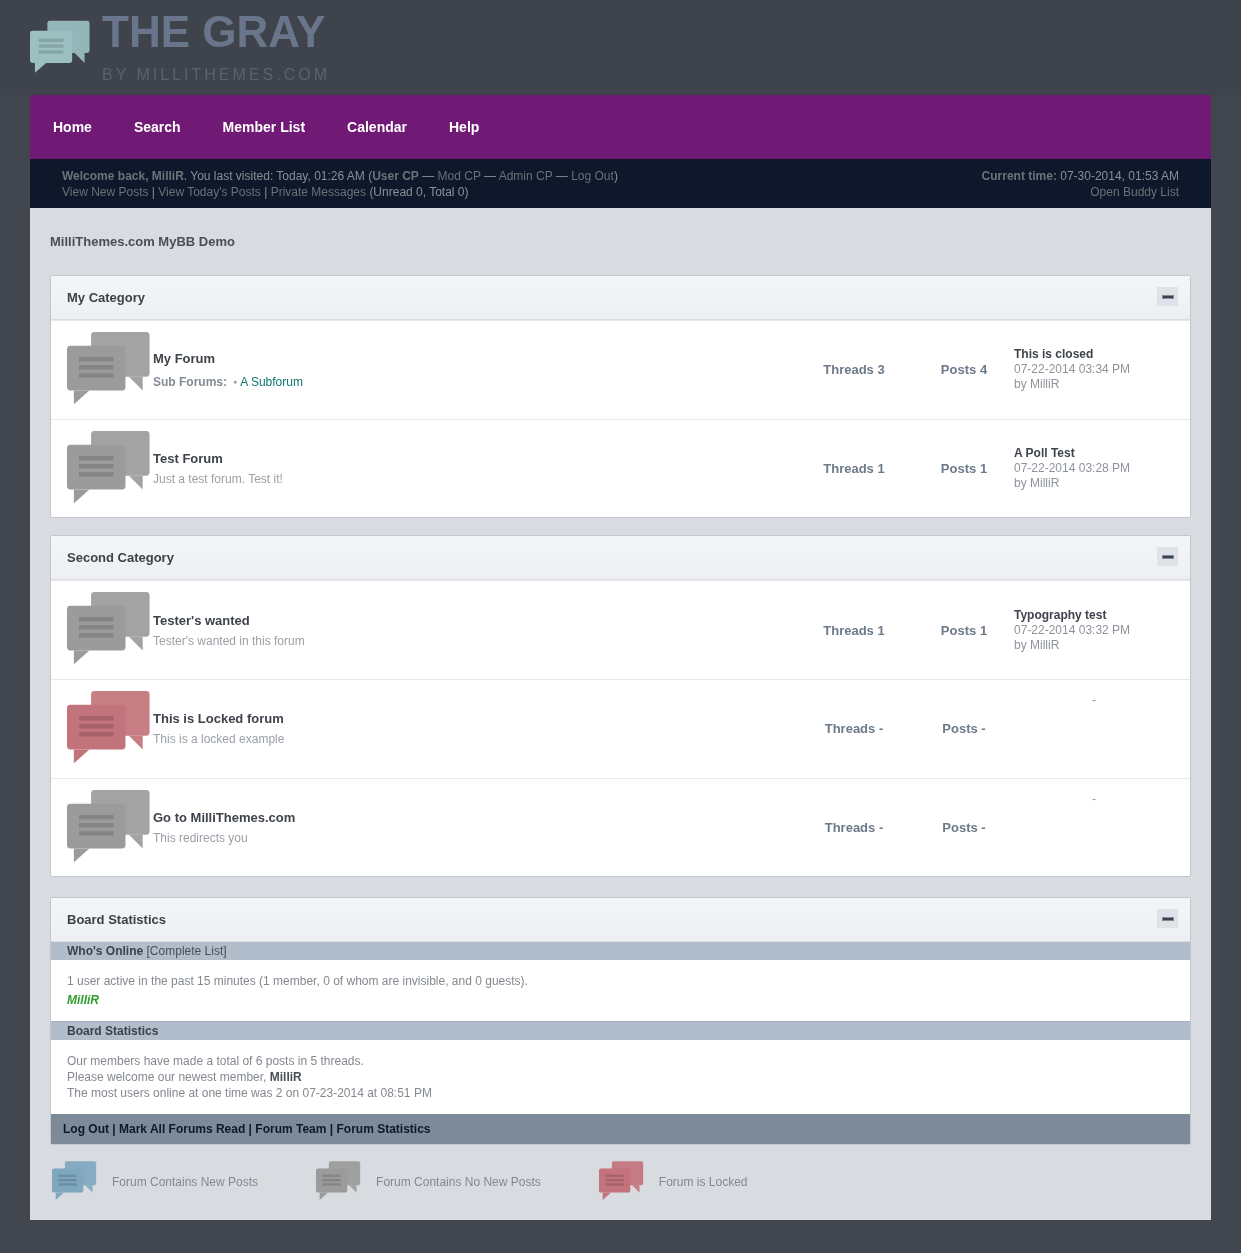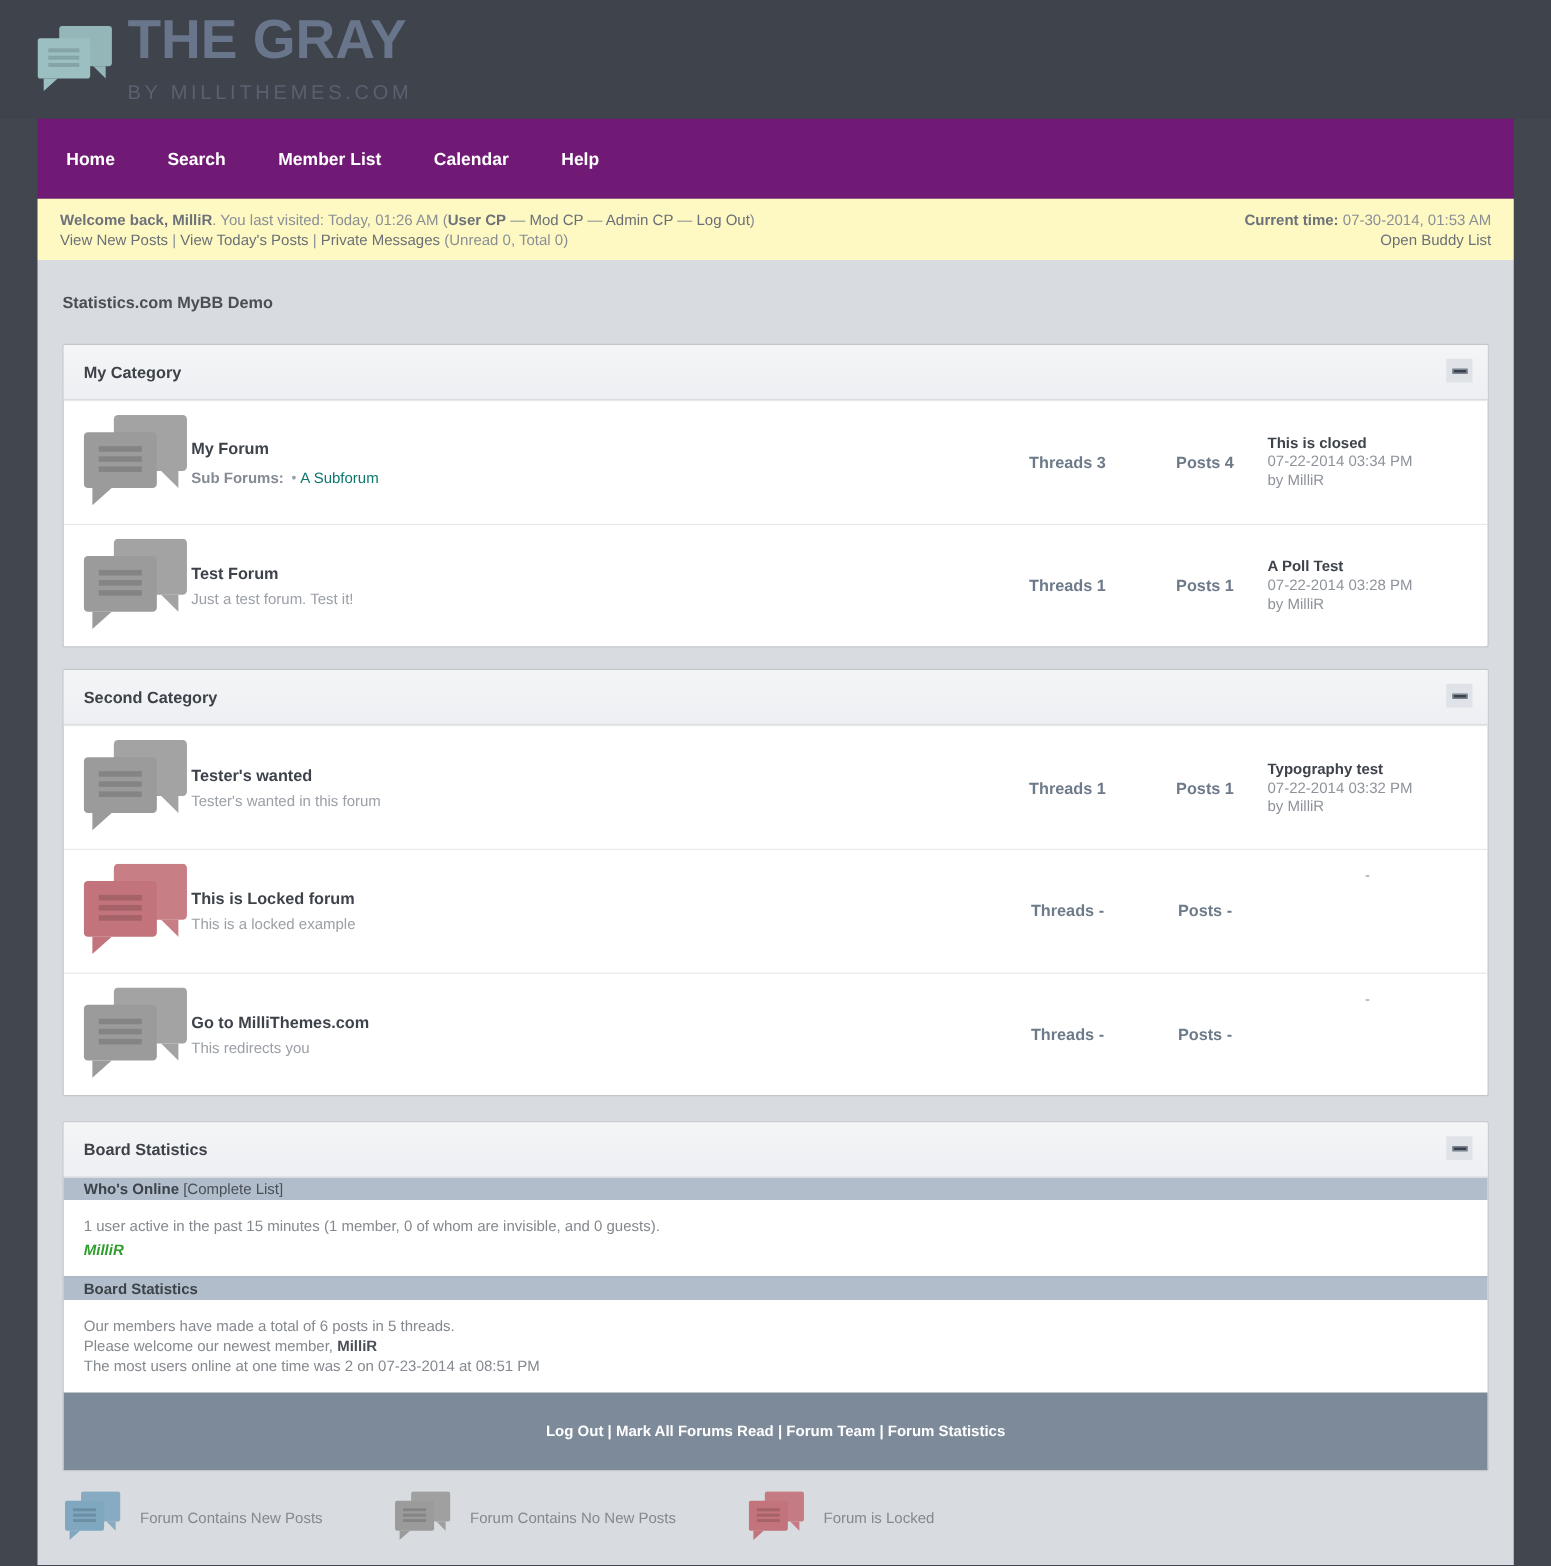--- a/index.html
+++ b/index.html
@@ -15,21 +15,21 @@
   .logo { display:flex; align-items:center; cursor:pointer; }
   .logo-icon { width:62px; height:56px; color:#9cc0c2; margin-right:10px; }
   [data-icon] svg { width:100%; height:100%; display:block; }
   .logo-title { font-size:44px; font-weight:bold; letter-spacing:0px; color:#68758a; line-height:40px; }
   .logo-sub { font-size:16px; letter-spacing:3px; color:#596170; margin-top:14px; }
   
   .shell { margin:0 30px; }
   .navbar { background:#701a75; height:64px; display:flex; align-items:center; padding-left:2px; }
   .nav-item { color:#fff; font-weight:bold; font-size:14px; padding:0 21px; cursor:pointer; text-decoration:none; }
   
-  .welcome { background:#fef9c3; padding:9px 18px 8px; display:flex; justify-content:space-between; line-height:16px; color:#8a8f96; }
+  .welcome { background:#0f172a; padding:9px 32px 8px; display:flex; justify-content:space-between; line-height:16px; color:#8a8f96; }
   .welcome b { color:#6d727a; }
   .wlink { cursor:pointer; color:#6b7077; }
   .welcome-right { text-align:right; color:#8a8f96; }
   
   .content { background:#d8dbdf; padding:26px 20px 18px; }
   .page-title { font-size:13px; font-weight:bold; color:#4a4e55; margin-bottom:26px; }
   .panel { background:#fff; border:1px solid #c3c7cc; border-radius:2px; margin-bottom:17px; }
   .cat-header { position:relative; background:linear-gradient(#f4f5f7,#edeff2); border-bottom:1px solid #d9dce0;
                 padding:14px 16px; font-size:13px; font-weight:bold; color:#3d4148; }
   .collapse-btn { position:absolute; right:12px; top:11px; width:21px; height:19px; background:#dfe3e7;
@@ -53,21 +53,21 @@
   .f-last .lp-title { font-weight:bold; color:#3e434b; cursor:pointer; }
   .f-last .lp-date, .f-last .lp-by { color:#8e939b; }
   .f-last.dash { align-self:flex-start; text-align:center; color:#8e939b; padding-top:2px; }
   
   .sub-bar { background:#b1bdca; padding:2px 16px; font-size:12px; color:#3c424a; border-top:1px solid #a6b2bf; }
   .sub-bar b { font-weight:bold; }
   .sub-bar .cl { font-weight:normal; color:#4a5058; cursor:pointer; }
   .panel-body { padding:13px 16px; line-height:16px; color:#84898f; }
   .online-user { color:#2e9e2e; font-weight:bold; font-style:italic; cursor:pointer; margin-top:3px; display:inline-block; }
   .newest { font-weight:bold; color:#4a4f57; cursor:pointer; }
-  .stats-footer { background:#7d8a99; padding:24px 12px; text-align:center; color:#ffffff; font-weight:bold; font-size:12px; }
+  .stats-footer { background:#7d8a99; padding:8px 12px; text-align:left; color:#0f172a; font-weight:bold; font-size:12px; }
   .stats-footer span { cursor:pointer; }
   .stats-footer .sep { cursor:default; }
   
   .legend { display:flex; align-items:center; margin:16px 0 0 2px; }
   .legend-item { display:flex; align-items:center; margin-right:58px; }
   .legend-item .bubbles { width:46px; height:41px; margin-right:14px; }
   .legend-label { color:#85898f; }
 </style>
 </head>
 <body>
@@ -114,21 +114,21 @@
         <div><span class="wlink">View New Posts</span><span> | </span><span class="wlink">View Today's Posts</span><span> | </span><span class="wlink">Private Messages</span> <span>(Unread 0, Total 0)</span></div>
       </div>
       <div class="welcome-right">
         <div><b>Current time:</b> <span>07-30-2014, 01:53 AM</span></div>
         <div class="wlink">Open Buddy List</div>
       </div>
     </div>
 
     <main class="content">
 
-      <div class="page-title">Statistics.com MyBB Demo</div>
+      <div class="page-title">MilliThemes.com MyBB Demo</div>
 
       <section class="panel">
         <div class="cat-header">
           <span>My Category</span>
           <span class="collapse-btn">
               <span class="bar"></span>
             </span>
         </div>
         <div class="forum-row">
           <div class="f-icon"><span class="bubbles icon-gray" data-icon="bubbles"><svg viewBox="0 0 50 44" xmlns="http://www.w3.org/2000/svg">

